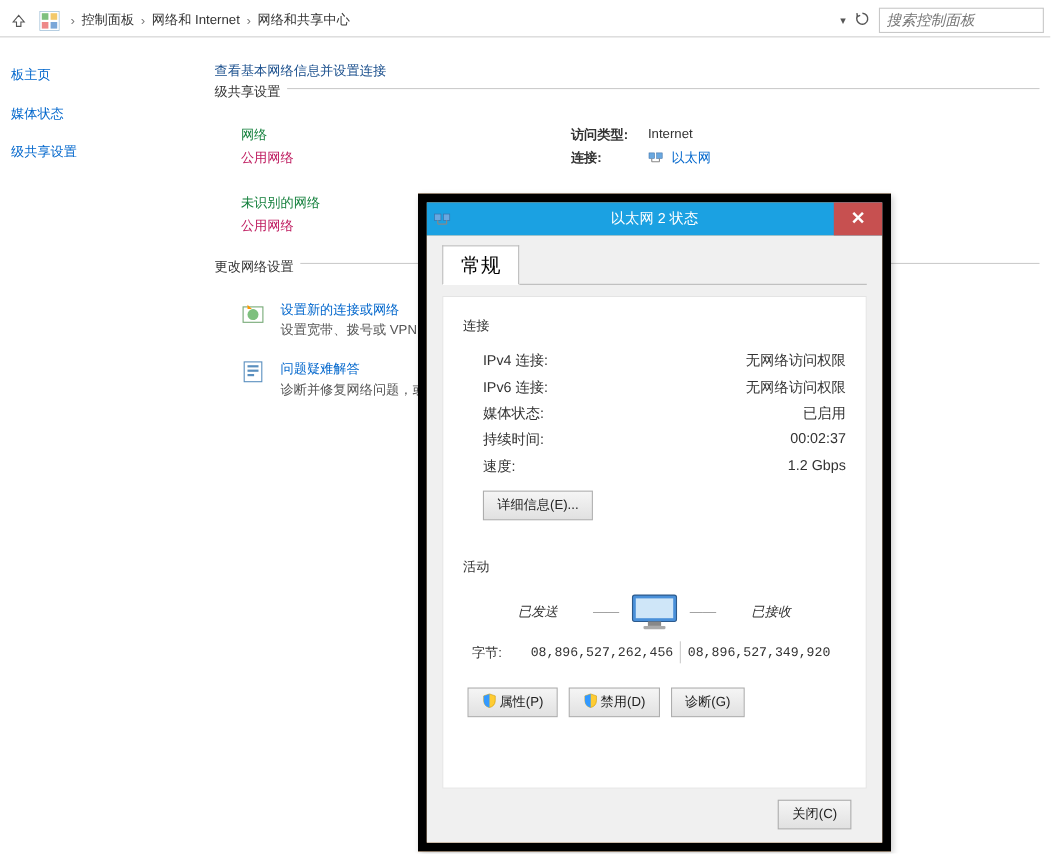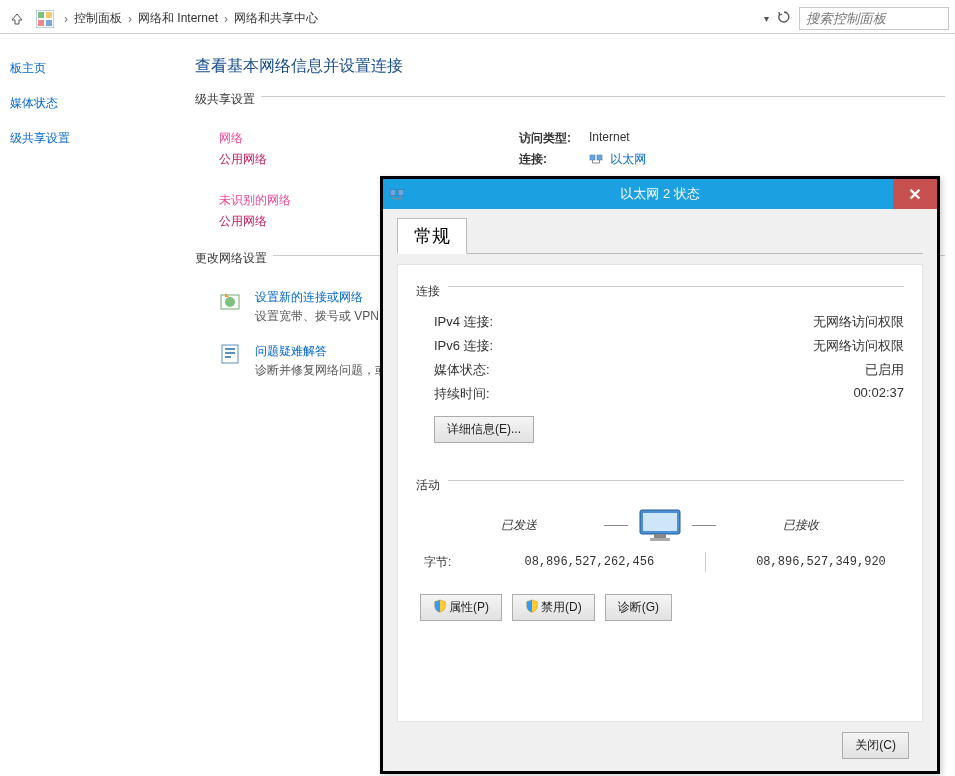--- a/index.html
+++ b/index.html
@@ -13,52 +13,52 @@
 .breadcrumb span.sep { margin: 0 6px; color: #777; }
 .refresh-area { display: flex; align-items: center; gap: 8px; color: #555; margin: 0 8px; }
 .search-box { border: 1px solid #c8c8c8; padding: 3px 6px; width: 150px; color: #888; font-style: italic; background: #fff; }
 
 
 .sidebar { position: absolute; left: 10px; top: 60px; width: 140px; }
 .sidebar a { display: block; color: #0066cc; text-decoration: none; margin-bottom: 18px; font-size: 12px; }
 
 
 .main { position: absolute; left: 195px; top: 56px; right: 10px; }
-.page-title { color: #194e8c; font-size: 16px; margin-bottom: 14px; }
+.page-title { color: #194e8c; font-size: 12px; margin-bottom: 2px; }
 .groupbox-label { color: #333; font-size: 12px; margin-bottom: 10px; }
 .groupbox-line { border-top: 1px solid #ccc; flex: 1; margin-left: 6px; position: relative; top: -6px; }
 .group-header { display: flex; align-items: baseline; margin-bottom: 12px; }
 
 .netblock { display: flex; margin-left: 24px; margin-bottom: 20px; }
 .netleft { width: 300px; }
-.netleft .nt { font-size: 12px; color: #ec4899; margin-bottom: 4px; }
+.netleft .nt { font-size: 12px; color: #15803d; margin-bottom: 4px; }
 .netleft .ns { font-size: 12px; color: #be185d; }
 .netright { }
 .kv { display: flex; font-size: 12px; color: #333; margin-bottom: 4px; }
 .kv .k { width: 70px; color: #333; font-weight: bold; }
 .kv .v { color: #333; }
 .kv a { color: #0066cc; text-decoration: none; }
 .eth-icon { width: 14px; height: 14px; display: inline-block; margin-right: 4px; vertical-align: -2px; }
 
 .settings-item { display: flex; margin-left: 24px; margin-bottom: 18px; }
 .settings-item .ico { width: 28px; height: 22px; margin-right: 8px; flex-shrink: 0; }
 .settings-item .txt a { color: #0066cc; text-decoration: none; display: block; margin-bottom: 2px; }
 .settings-item .txt .desc { color: #555; font-size: 12px; }
 
 
-.dialog { position: absolute; left: 380px; top: 176px; width: 560px; height: 598px; background: #fdba74; border: 3px solid #000000; box-shadow: 2px 2px 6px rgba(0,0,0,0.2); }
+.dialog { position: absolute; left: 380px; top: 176px; width: 430px; height: 598px; background: #fdba74; border: 8px solid #000000; box-shadow: 2px 2px 6px rgba(0,0,0,0.2); }
 .dialog-title { background: #1ba1e2; height: 30px; display: flex; align-items: center; justify-content: center; color: #fff; position: relative; font-size: 13px; }
 .dialog-title .ticon { position: absolute; left: 6px; top: 6px; width: 18px; height: 18px; }
 .dialog-title .close { position: absolute; right: 0; top: 0; width: 44px; height: 30px; background: #c75050; color: #fff; display: flex; align-items: center; justify-content: center; font-size: 16px; font-weight: bold; }
 .dialog-body { padding: 8px 14px 12px 14px; background: #f0f0f0; height: calc(100% - 30px); display: flex; flex-direction: column; }
 .tab-strip { display: flex; border-bottom: 1px solid #bbb; margin-bottom: 10px; }
 .tab { padding: 5px 16px; background: #fff; border: 1px solid #bbb; border-bottom: 1px solid #fff; position: relative; top: 1px; font-size: 18px; }
 .tab-content { background: #fff; border: 1px solid #e4e4e4; padding: 12px 18px 14px 18px; flex: 1; position: relative; }
 
-.sect-header { display: flex; align-items: center; margin-bottom: 10px; margin-top: 6px; }
+.sect-header { display: flex; align-items: flex-start; margin-bottom: 10px; margin-top: 6px; flex-direction: column; }
 .sect-header .lbl { font-size: 12px; color: #333; }
 .sect-line { border-top: 1px solid #ccc; flex: 1; margin-left: 8px; position: relative; top: -5px; }
 
 .conn-row { display: flex; justify-content: space-between; font-size: 13px; color: #333; padding: 3px 0 3px 18px; }
 .details-btn, .win-btn { border: 1px solid #adadad; background: linear-gradient(#f5f5f5,#e1e1e1); padding: 4px 12px; font-size: 12px; color: #222; cursor: pointer; }
 .details-btn { margin: 10px 0 4px 18px; }
 
 .activity-box { position: relative; padding-top: 4px; }
 .act-row { display: flex; justify-content: space-between; align-items: center; padding: 0 18px; margin-bottom: 10px; font-size: 12px; color: #333; font-style: italic; }
 .act-center { display: flex; align-items: center; gap: 10px; }
@@ -241,20 +241,24 @@
           <span>IPv6 连接:</span>
           <span>无网络访问权限</span>
         </div>
       <div class="conn-row">
           <span>媒体状态:</span>
           <span>已启用</span>
         </div>
       <div class="conn-row">
           <span>持续时间:</span>
           <span>00:02:37</span>
+        </div>
+      <div class="conn-row">
+          <span>速度:</span>
+          <span>1.2 Gbps</span>
         </div>
       <button class="details-btn"><span>详细信息(E)...</span></button>
 
       <div style="height:24px"></div>
 
       <div class="sect-header">
         <span class="lbl">活动</span>
         <span class="sect-line"></span>
       </div>
 

